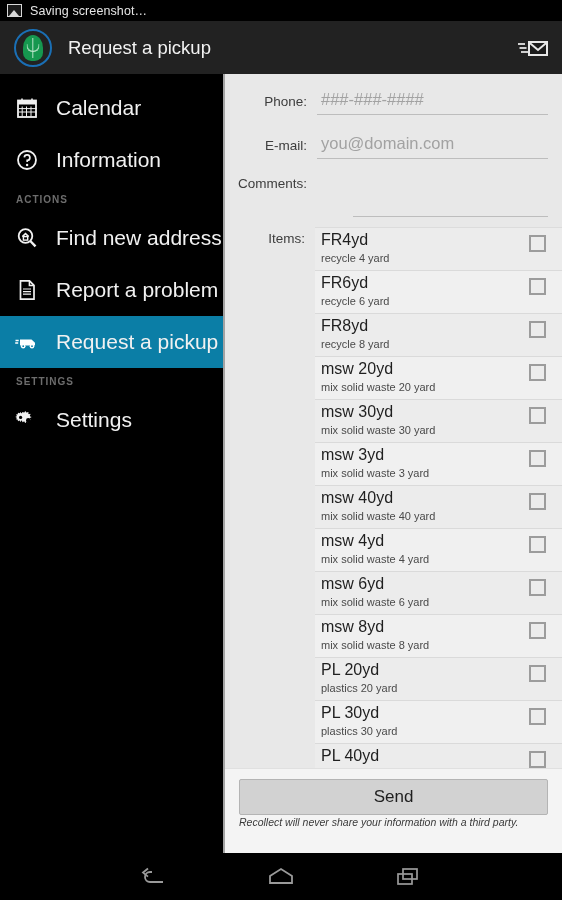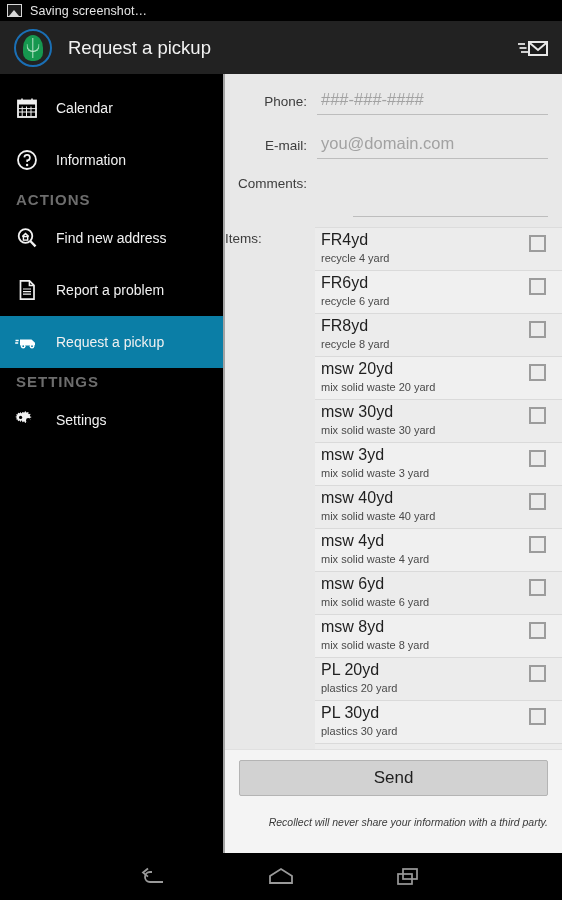--- a/index.html
+++ b/index.html
@@ -60,22 +60,22 @@
 
   
   .drawer {
     position: absolute; top: 74px; left: 0; width: 223px; height: 779px;
     background: #000;
   }
   .d-item { display: flex; align-items: center; height: 52px; padding-left: 14px; }
   .d-item.sel { background: #0b7ea6; }
   .d-ico { width: 26px; height: 26px; display: flex; align-items: center;
            justify-content: center; flex: 0 0 26px; }
-  .d-label { color: #f1f1f1; font-size: 14px; margin-left: 16px; }
-  .d-section { color: #6d6d6d; font-size: 15px; font-weight: bold;
+  .d-label { color: #f1f1f1; font-size: 21px; margin-left: 16px; }
+  .d-section { color: #6d6d6d; font-size: 10px; font-weight: bold;
                letter-spacing: 1px; padding-left: 16px; height: 26px;
                display: flex; align-items: center; }
   .sp8 { height: 8px; }
 
   
   .content {
     position: absolute; top: 74px; left: 223px; width: 339px; height: 779px;
     background: #e8e8e8; border-left: 2px solid #a3a3a3;
     display: flex; flex-direction: column;
   }
@@ -89,21 +89,21 @@
     font-family: "Liberation Sans", sans-serif;
     padding: 2px 2px 5px 4px; outline: none; min-width: 0;
   }
   .finput::placeholder { color: #a2a2a2; }
   .frow.comments { margin-bottom: 10px; gap: 36px; }
   .frow.comments .flabel { padding-top: 0px; }
   .frow.comments .finput { margin-top: 14px; }
 
   
   .items-wrap { display: flex; flex: 1 1 auto; min-height: 0; padding-right: 0px; }
-  .items-label { font-size: 13.5px; color: #3d3d3d; width: 90px; text-align: left;
+  .items-label { font-size: 13.5px; color: #3d3d3d; width: 90px; text-align: right;
                  padding-right: 10px; padding-top: 4px; flex: 0 0 90px; }
   .items-list {
     flex: 1 1 auto; overflow: hidden; background: #ec4899;
     border-top: 1px solid #dcdcdc;
   }
   .irow {
     display: flex; align-items: flex-start; height: 43px;
     border-bottom: 1px solid #dadada; padding: 2px 10px 0 6px;
   }
   .irow:nth-child(odd)  { background: #ececec; }
@@ -118,22 +118,22 @@
 
   
   .footer { background: #f4f4f4; padding: 10px 14px 25px 14px; flex: 0 0 auto;
             border-top: 1px solid #e0e0e0; }
   .send-btn {
     width: 100%; height: 36px; background: #d2d2d2;
     border: 1px solid #b4b4b4; border-radius: 2px;
     font-size: 17px; color: #1f1f1f; font-family: "Liberation Sans", sans-serif;
     cursor: pointer;
   }
-  .disclaimer { text-align: right; font-size: 10.5px; font-style: italic;
-                color: #3a3a3a; margin-top: 20px; }
+  .disclaimer { text-align: left; font-size: 10.5px; font-style: italic;
+                color: #3a3a3a; margin-top: 1px; }
 
   
   .navbar { position: absolute; left: 0; bottom: 0; width: 562px; height: 47px;
             background: #000; display: flex; align-items: center;
             justify-content: space-around; padding: 0 90px; }
   .nav-btn { width: 50px; height: 36px; display: flex; align-items: center;
              justify-content: center; }
 </style>
 </head>
 <body>

